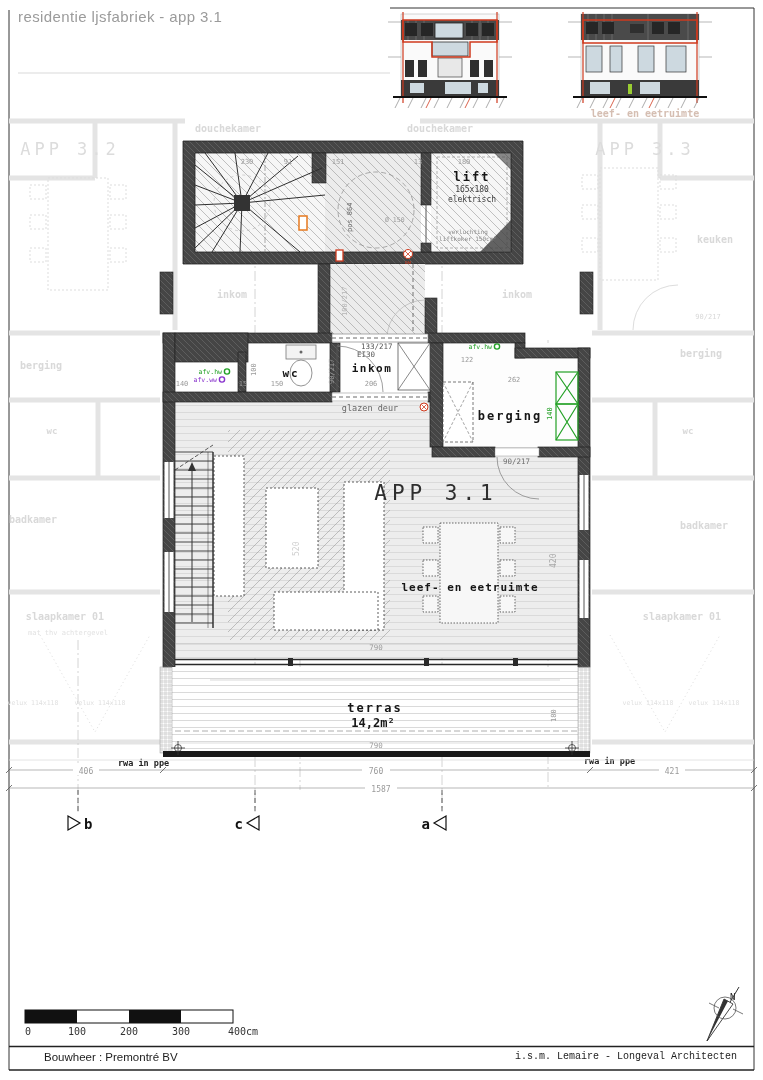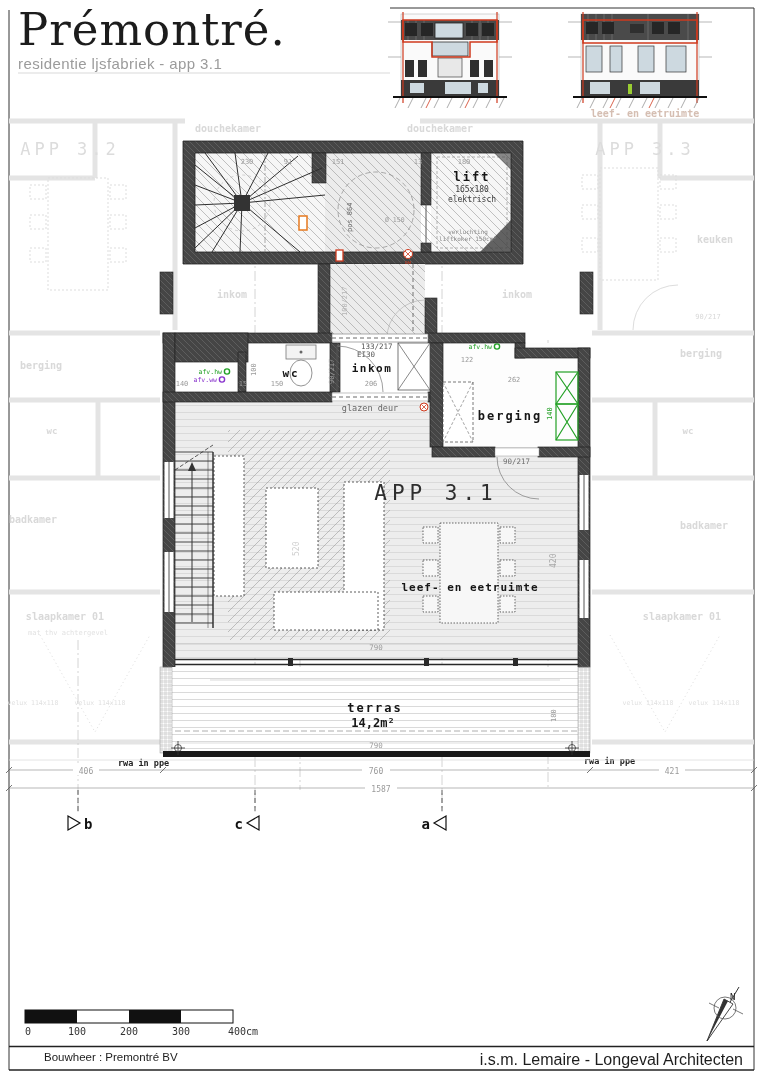--- a/index.html
+++ b/index.html
@@ -5,21 +5,21 @@
   html,body{margin:0;padding:0;background:#fff;}
   .page{position:relative;width:763px;height:1080px;background:#ffffff;overflow:hidden;
         font-family:"Liberation Sans",sans-serif;}
   .plan-svg{position:absolute;left:0;top:0;}
   .hdr{position:absolute;left:18px;top:6px;width:380px;}
   .hdr-title{font-family:"DejaVu Serif",serif;font-size:45px;font-weight:400;color:#1c1c1c;
              letter-spacing:1px;line-height:1.05;}
   .hdr-sub{font-family:"Liberation Sans",sans-serif;font-size:15px;color:#9b9b9b;
            margin-top:2px;letter-spacing:.4px;}
   .ftr-left{position:absolute;left:44px;top:1051px;font-size:11.5px;color:#1d1d1d;}
-  .ftr-right{position:absolute;right:20px;top:1051px;font-size:16px;color:#1d1d1d;}
+  .ftr-right{position:absolute;right:26px;top:1051px;font-size:10px;color:#1d1d1d;font-family:Liberation Mono, monospace;}
   text{font-family:"DejaVu Sans Mono","Liberation Mono",monospace;}
   .t-room{font-weight:bold;fill:#161616;}
   .t-dim{fill:#9a9a9a;}
   .t-dimd{fill:#6e6e6e;}
   .t-faded{fill:#d9d9d9;font-weight:bold;}
 </style>
 </head>
 <body>
 
 <div class="page">
@@ -471,20 +471,19 @@
     <polygon points="707,1041 724,999 733,1004" fill="#fff" stroke="#333" stroke-width="0.9"></polygon>
     <polygon points="707,1041 724,999 728,1001" fill="#333"></polygon>
     <circle cx="725" cy="1008" r="11" fill="none" stroke="#555" stroke-width="0.8"></circle>
     <line x1="709" y1="1003" x2="719" y2="1008" stroke="#555" stroke-width="0.8"></line>
     <line x1="733" y1="1009" x2="743" y2="1014" stroke="#555" stroke-width="0.8"></line>
     <text x="730" y="1000" font-size="9" fill="#222">N</text>
   </g>
 </svg>
 
 <div class="hdr">
-  <div class="hdr-title">Prémontré.</div>
   <div class="hdr-sub">residentie ljsfabriek - app 3.1</div>
 </div>
 
 <div class="ftr-left">Bouwheer : Premontré BV</div>
 <div class="ftr-right">i.s.m. Lemaire - Longeval Architecten</div>
 
 </div>
 
 </body></html>

